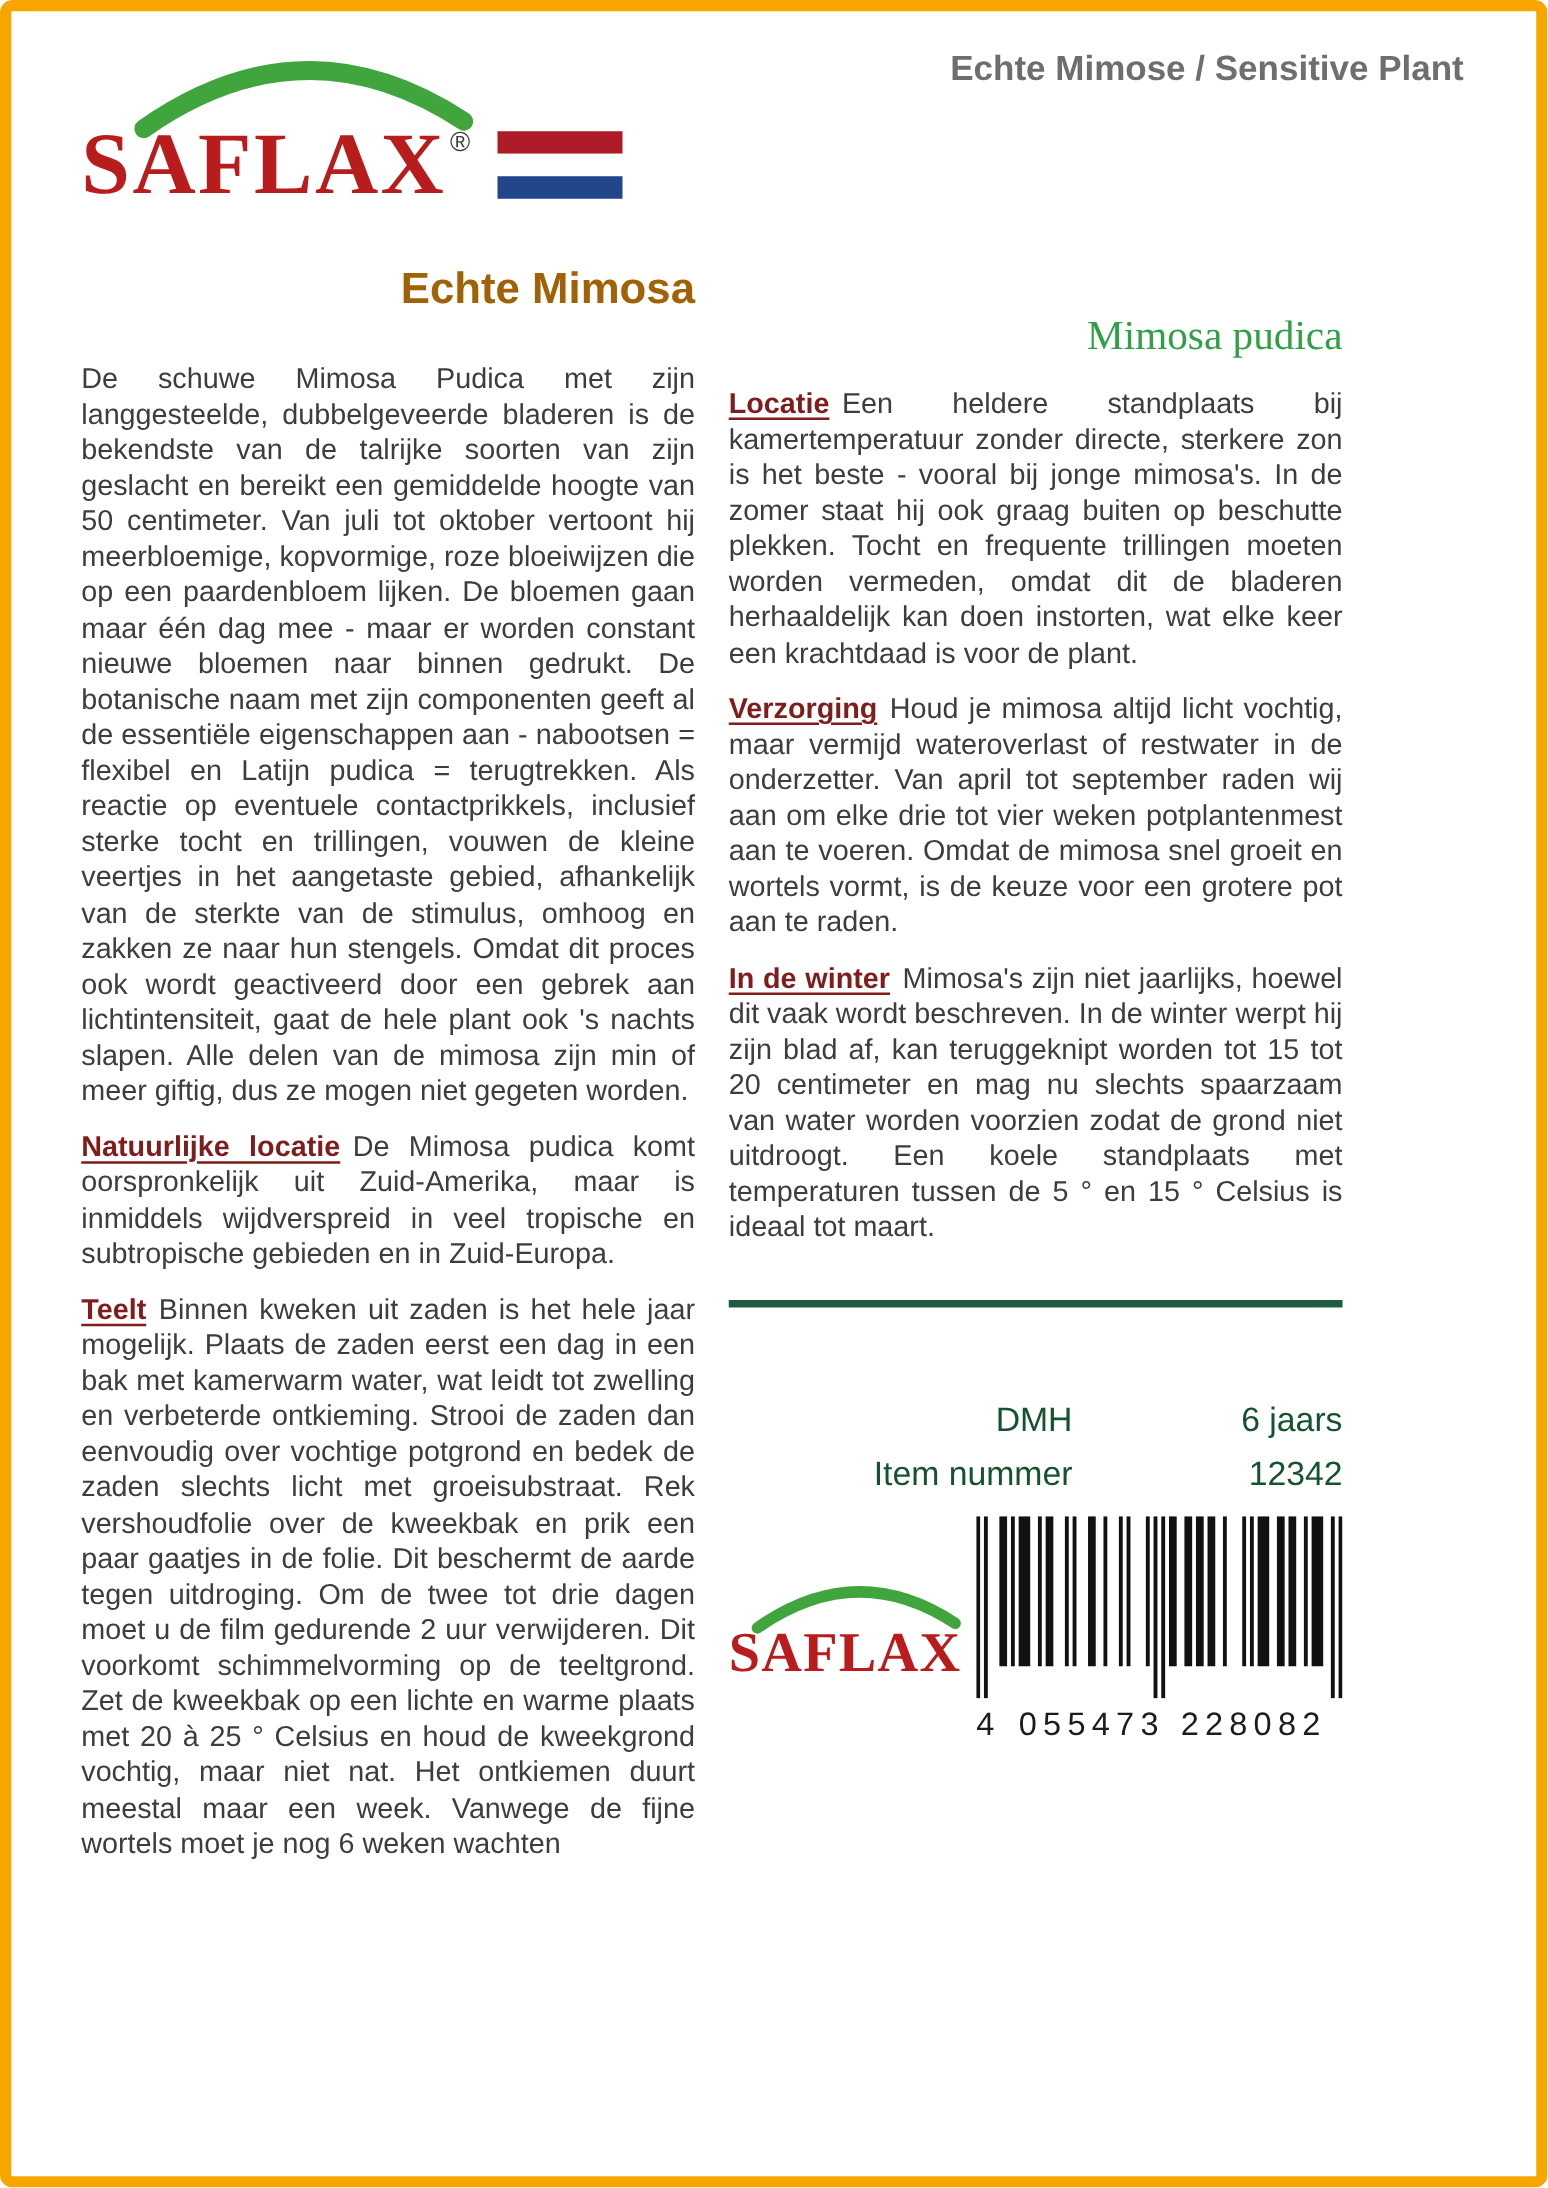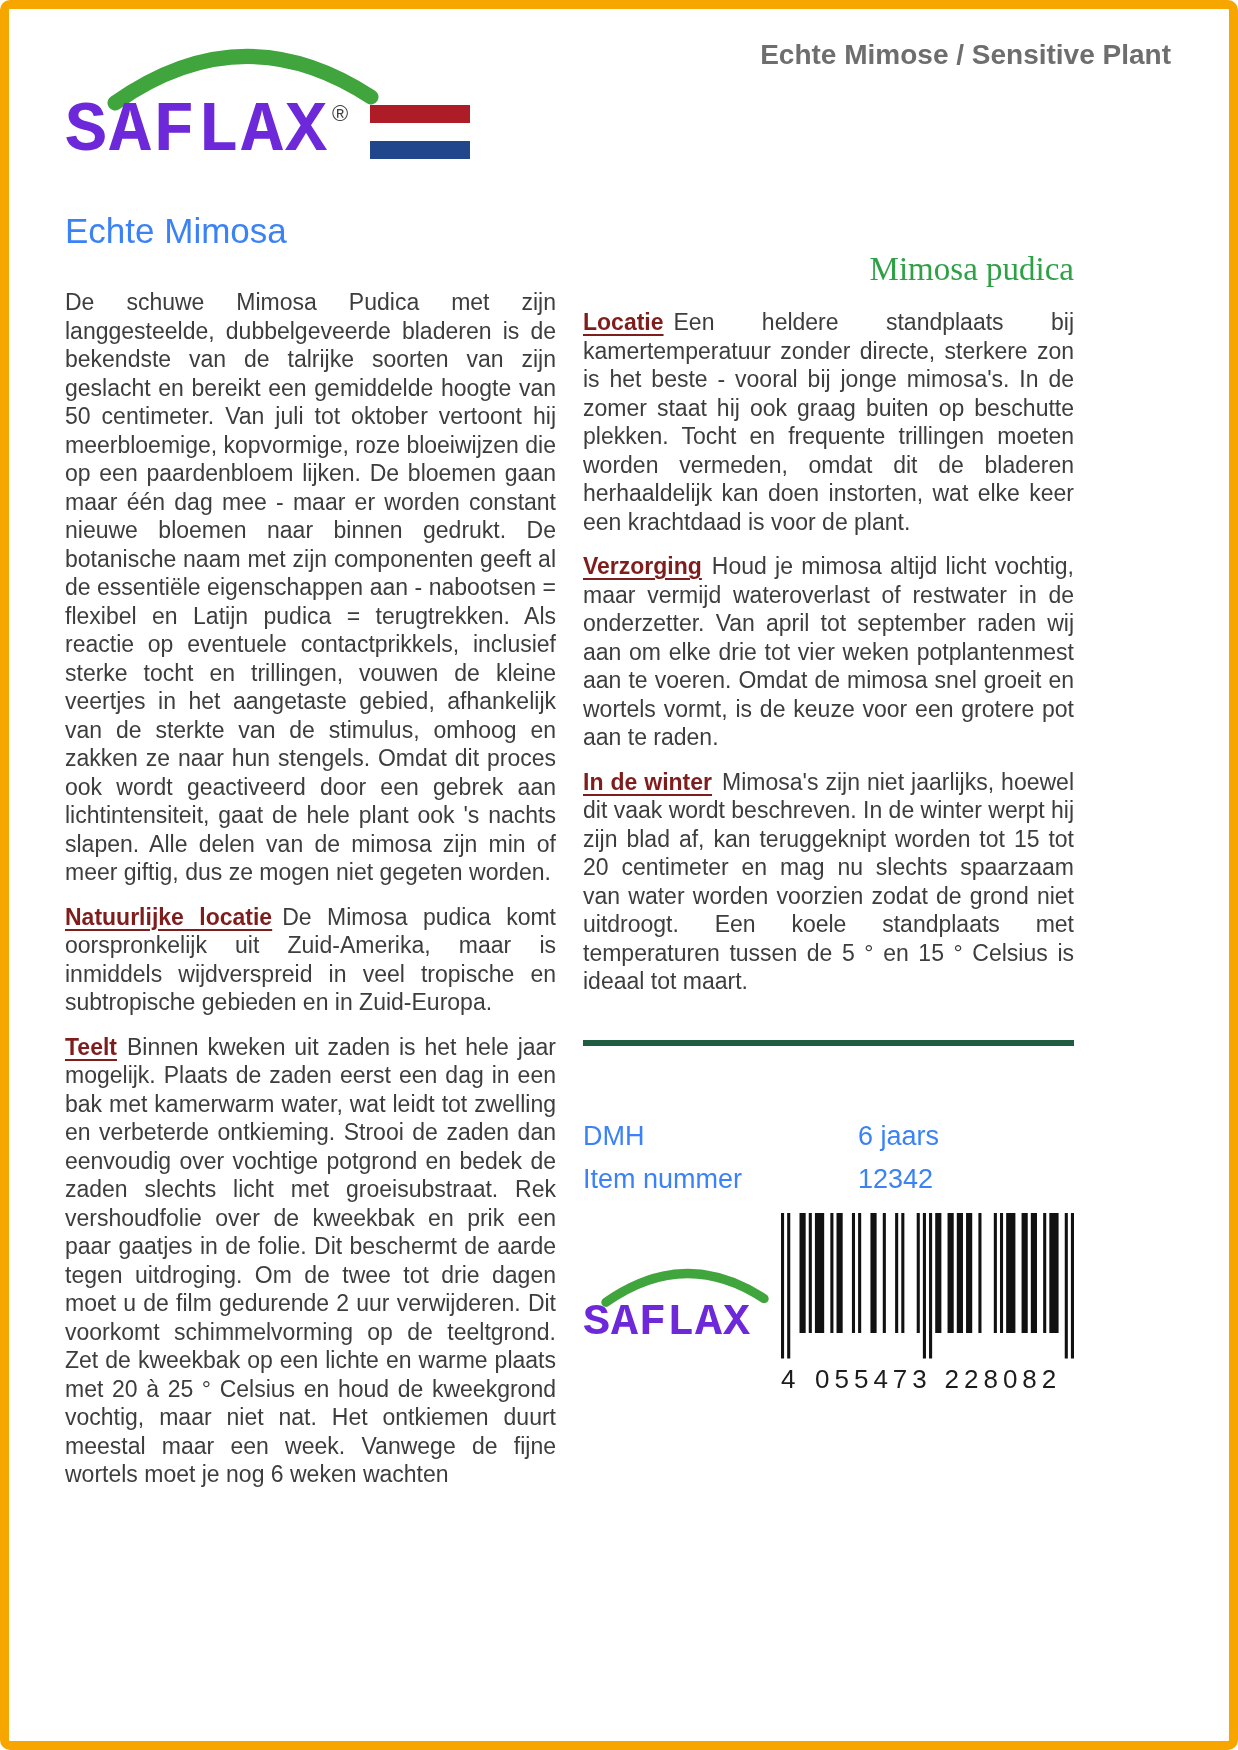--- a/index.html
+++ b/index.html
@@ -21,54 +21,54 @@
 
   
   .header-row { display: flex; justify-content: space-between; align-items: flex-start; }
   .subtitle { margin-top: 0; font-size: 28px; font-weight: bold; color: #6e6e6e; }
 
   
   .logo { display: inline-block; }
   .arc-svg { display: block; }
   .logo.big .arc-svg { width: 272px; height: 72px; margin-left: 42px; margin-bottom: -14px; }
   .logo-line { display: flex; align-items: center; }
-  .brand { font-family: Liberation Mono, monospace; font-weight: bold; color: #6d28d9; }
+  .brand { font-family: Liberation Serif, serif; font-weight: bold; color: #b91c1c; }
   .logo.big .brand { font-size: 70px; line-height: 1; letter-spacing: 2px; }
   .logo.big .reg { font-size: 22px; margin: 4px 0 0 3px; align-self: flex-start; }
   .flag { width: 100px; height: 55px; display: flex; flex-direction: column; margin-left: 22px; flex: 0 0 auto; }
   .flag .fr { flex: 1; background: #AE1C28; }
   .flag .fw { flex: 1; background: #ffffff; }
   .flag .fb { flex: 1; background: #21468B; }
   .logo.small .arc-svg { width: 168px; height: 46px; margin-left: 18px; margin-bottom: -8px; }
   .logo.small .brand { font-size: 45px; line-height: 1; letter-spacing: 1px; }
 
   
   .columns { display: flex; gap: 27px; margin-top: 10px; }
   .col { width: 491px; font-size: 23px; line-height: 28.5px; text-align: justify; color: #3d3d3d; }
   .col-left h1 {
-    font-size: 35px; line-height: 1; color: #3b82f6;
-    margin: 36px 0 40px; font-weight: normal; text-align: left;
+    font-size: 35px; line-height: 1; color: #a16207;
+    margin: 36px 0 40px; font-weight: bold; text-align: right;
   }
   .col-right h2 {
     font-size: 33px; line-height: 1; color: #2FA046;
     margin: 76px 0 22px; font-weight: normal; text-align: right; font-family: Liberation Serif, serif;
   }
   p { margin: 0; }
   p.section { margin-top: 16px; }
   .sec-head {
     color: #7f1d1d; font-weight: bold;
     text-decoration: underline; text-decoration-thickness: 2px; text-underline-offset: 4px;
     margin-right: 10px;
   }
 
   
   .divider { height: 6px; background: #1F5C42; margin-top: 44px; }
   .meta {
     display: grid; grid-template-columns: 275px 1fr; row-gap: 10px;
-    margin-top: 74px; font-size: 27px; line-height: 1.25; text-align: left; color: #3b82f6;
+    margin-top: 74px; font-size: 27px; line-height: 1.25; text-align: right; color: #14532d;
   }
   .bottom-row { display: flex; align-items: center; margin-top: 16px; }
   .logo.small { flex: 0 0 auto; margin-right: 12px; }
   .barcode { flex: 1; }
   .barcode svg { display: block; width: 100%; height: 150px; }
   .bar-digits { display: flex; align-items: baseline; font-size: 26px; color: #1c1c1c; margin-top: 2px; }
   .bar-digits .g1 { flex: 0 0 34px; }
   .bar-digits .g2, .bar-digits .g3 { flex: 1; text-align: left; letter-spacing: 5px; }
 </style>
 </head>

